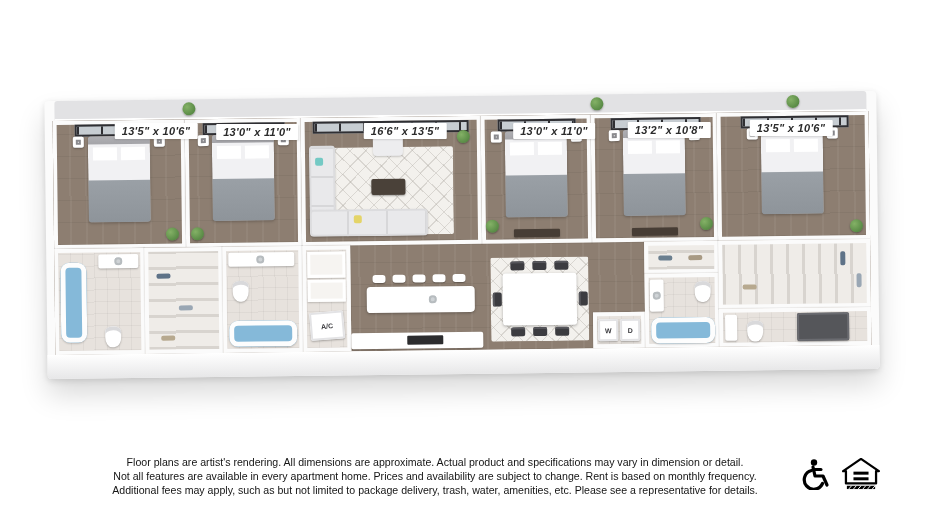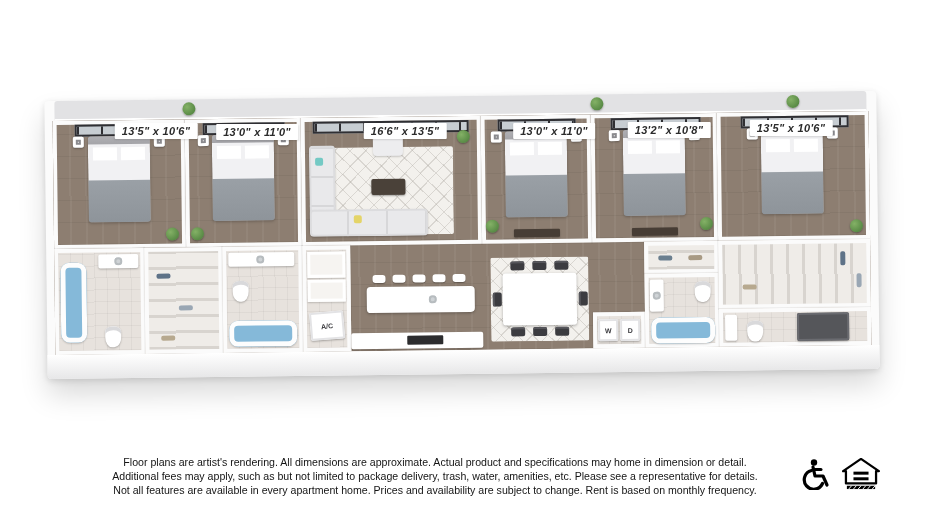--- a/index.html
+++ b/index.html
@@ -271,23 +271,23 @@
 
   <div class="dim" style="left:156px;top:123px;">13'5" x 10'6"</div>
   <div class="dim" style="left:257px;top:124px;">13'0" x 11'0"</div>
   <div class="dim" style="left:405px;top:123px;">16'6" x 13'5"</div>
   <div class="dim" style="left:554px;top:123px;">13'0" x 11'0"</div>
   <div class="dim" style="left:669px;top:122px;">13'2" x 10'8"</div>
   <div class="dim" style="left:791px;top:120px;">13'5" x 10'6"</div>
 
 
   <div class="footer">
-    <div>Floor plans are artist's rendering. All dimensions are approximate. Actual product and specifications may home in dimension or detail.</div>
+    <div>Floor plans are artist's rendering. All dimensions are approximate. Actual product and specifications may vary in dimension or detail.</div>
+    <div>Not all features are available in every apartment home. Prices and availability are subject to change. Rent is based on monthly frequency.</div>
     <div>Additional fees may apply, such as but not limited to package delivery, trash, water, amenities, etc. Please see a representative for details.</div>
-    <div>Not all features are available in every apartment home. Prices and availability are subject to change. Rent is based on monthly frequency.</div>
   </div>
 
   <div class="footer-icons">
     <svg width="32" height="32" viewBox="0 0 32 32">
       <circle cx="14" cy="4.5" r="3.2" fill="#000"></circle>
       <path d="M13 9 L15 18 L23 18 L27 27" stroke="#000" stroke-width="3.2" fill="none" stroke-linecap="round" stroke-linejoin="round"></path>
       <path d="M11.5 12.5 A 9.5 9.5 0 1 0 22.5 25.5" stroke="#000" stroke-width="3.2" fill="none" stroke-linecap="round"></path>
       <path d="M13.5 11.5 L21 11.5" stroke="#000" stroke-width="3" stroke-linecap="round"></path>
     </svg>
     <svg width="38" height="32" viewBox="0 0 40 34">

